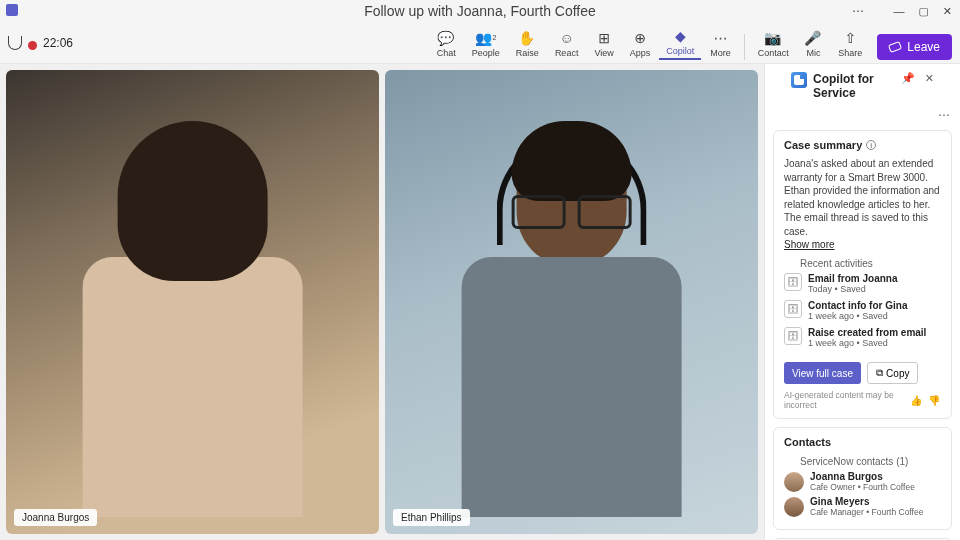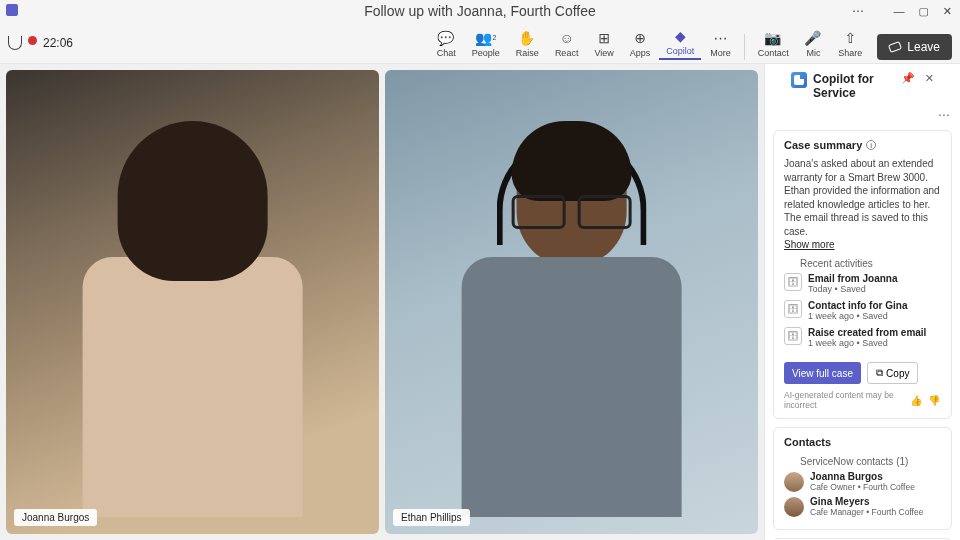--- a/index.html
+++ b/index.html
@@ -4,34 +4,34 @@
 <style>
 *{box-sizing:border-box;margin:0;padding:0;font-family:"Segoe UI",Arial,sans-serif}
 html,body{width:960px;height:540px;background:#f5f5f5;overflow:hidden;font-size:11px;color:#242424}
 .titlebar{height:22px;background:#f5f5f5;display:flex;align-items:center;justify-content:center;position:relative}
 .titlebar .title{font-size:14px;color:#424242}
 .titlebar .winctrl{position:absolute;right:4px;top:0;display:flex;gap:6px;align-items:center;height:22px}
 .titlebar .winctrl span{font-size:11px;color:#424242;cursor:pointer;padding:0 4px}
 .titlebar .dots{position:absolute;right:96px;top:0;height:22px;display:flex;align-items:center;font-size:12px;color:#424242}
 .titlebar .appicn{position:absolute;left:6px;top:4px;width:12px;height:12px;background:#5b5fc7;border-radius:2px}
 .toolbar{height:42px;background:#f5f5f5;display:flex;align-items:center;padding:0 8px;border-bottom:1px solid #e6e6e6}
-.tb-left{display:flex;align-items:flex-start;gap:6px}
+.tb-left{display:flex;align-items:flex-end;gap:6px}
 .shield{width:14px;height:14px;border:1.2px solid #424242;border-top:none;border-radius:0 0 7px 7px}
 .rec{width:9px;height:9px;border-radius:50%;background:#d13438}
 .time{font-size:12px;color:#242424}
 .tb-spacer{flex:1}
 .tb-actions{display:flex;align-items:flex-end;gap:2px}
 .tbitem{display:flex;flex-direction:column;align-items:center;gap:2px;padding:2px 7px;cursor:pointer;font-size:9px;color:#424242}
 .tbitem .ic{width:16px;height:16px;display:flex;align-items:center;justify-content:center;font-size:14px;color:#424242}
 .tbitem.active{color:#4f52b2;border-bottom:2px solid #4f52b2}
 .tbitem.active .ic{color:#4f52b2}
 .vsep{width:1px;height:26px;background:#d1d1d1;margin:0 4px}
 .pill{display:flex;flex-direction:column;align-items:center;gap:2px;padding:2px 7px;font-size:9px;color:#424242}
 .pill .ic{font-size:14px}
-.leave{background:#404040;color:#fff;border:none;border-radius:4px;padding:6px 12px;font-size:12px;display:flex;align-items:center;gap:6px;cursor:pointer;margin-left:6px}
+.leave{background:#6d28d9;color:#fff;border:none;border-radius:4px;padding:6px 12px;font-size:12px;display:flex;align-items:center;gap:6px;cursor:pointer;margin-left:6px}
 .leave .hicon{display:inline-block;width:12px;height:8px;border:1.5px solid #fff;border-radius:2px;transform:rotate(-20deg)}
 .content{display:flex;height:476px}
 .video-area{flex:1;display:flex;gap:6px;padding:6px;background:#f0f0f0}
 .tile{flex:1;border-radius:6px;position:relative;overflow:hidden}
 .tile.t1{background:linear-gradient(160deg,#3b3530 0%,#7a6a57 30%,#a89174 55%,#d0b896 80%)}
 .tile.t2{background:linear-gradient(160deg,#7f97a6 0%,#a9bdc8 40%,#c8d5dc 100%)}
 .person{position:absolute;bottom:0;left:50%;transform:translateX(-50%);width:86%;height:92%}
 .phead{width:110px;height:140px;border-radius:55px 55px 58px 58px;margin:20px auto 0}
 .t1 .phead{background:#e7c8a8}
 .t2 .phead{background:#6b4a33}

